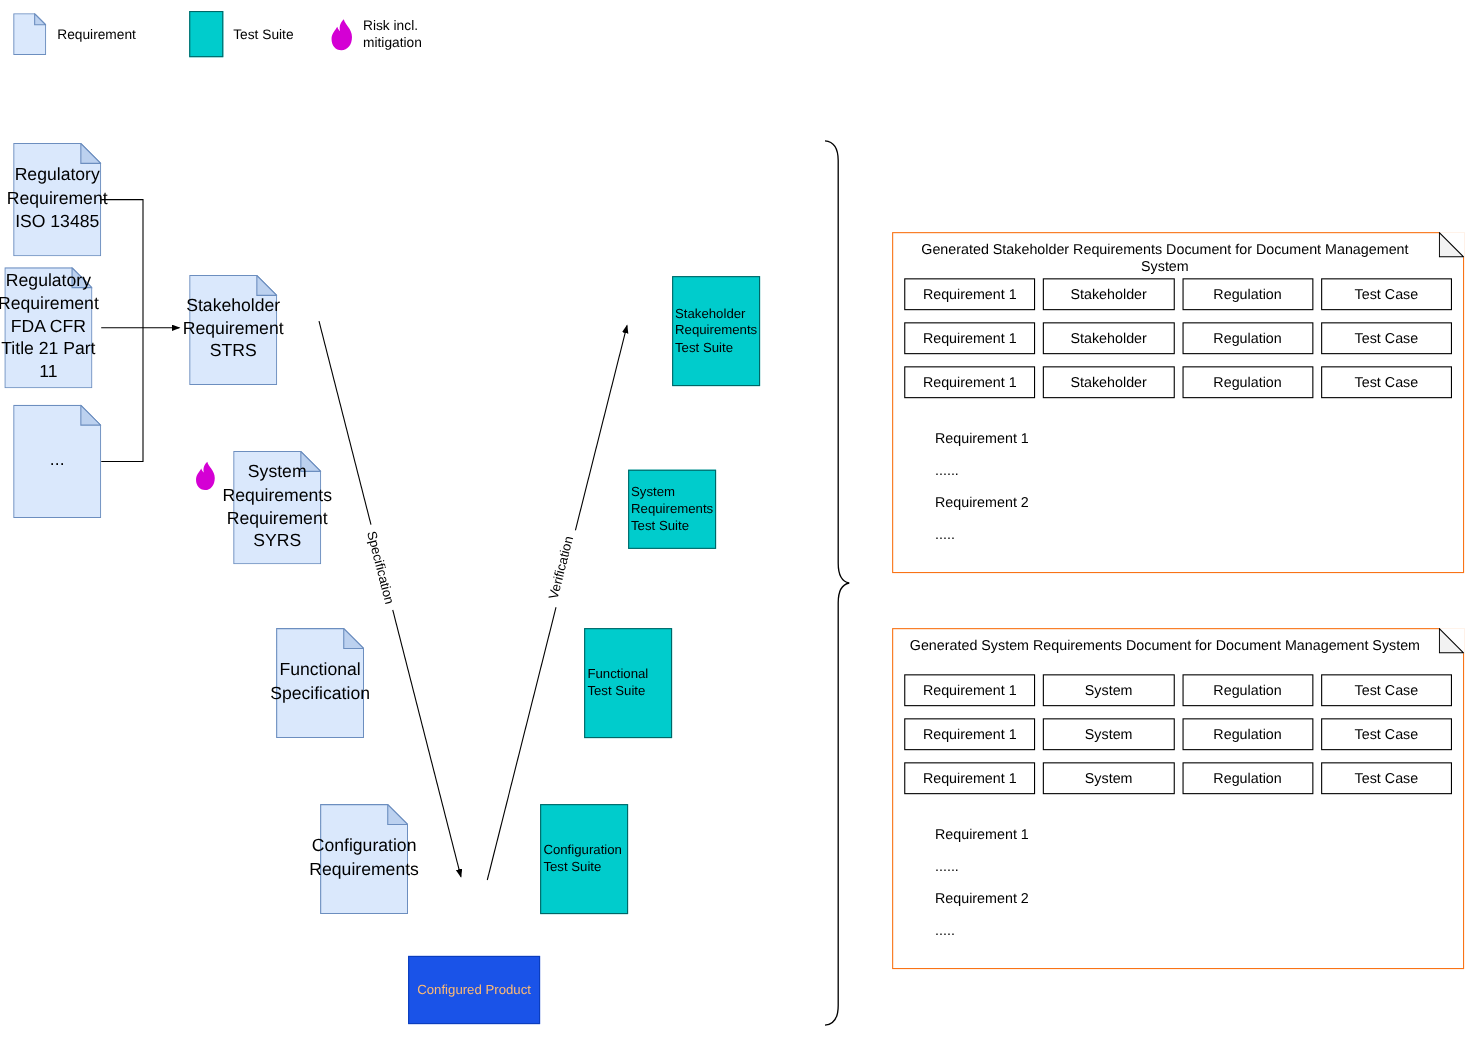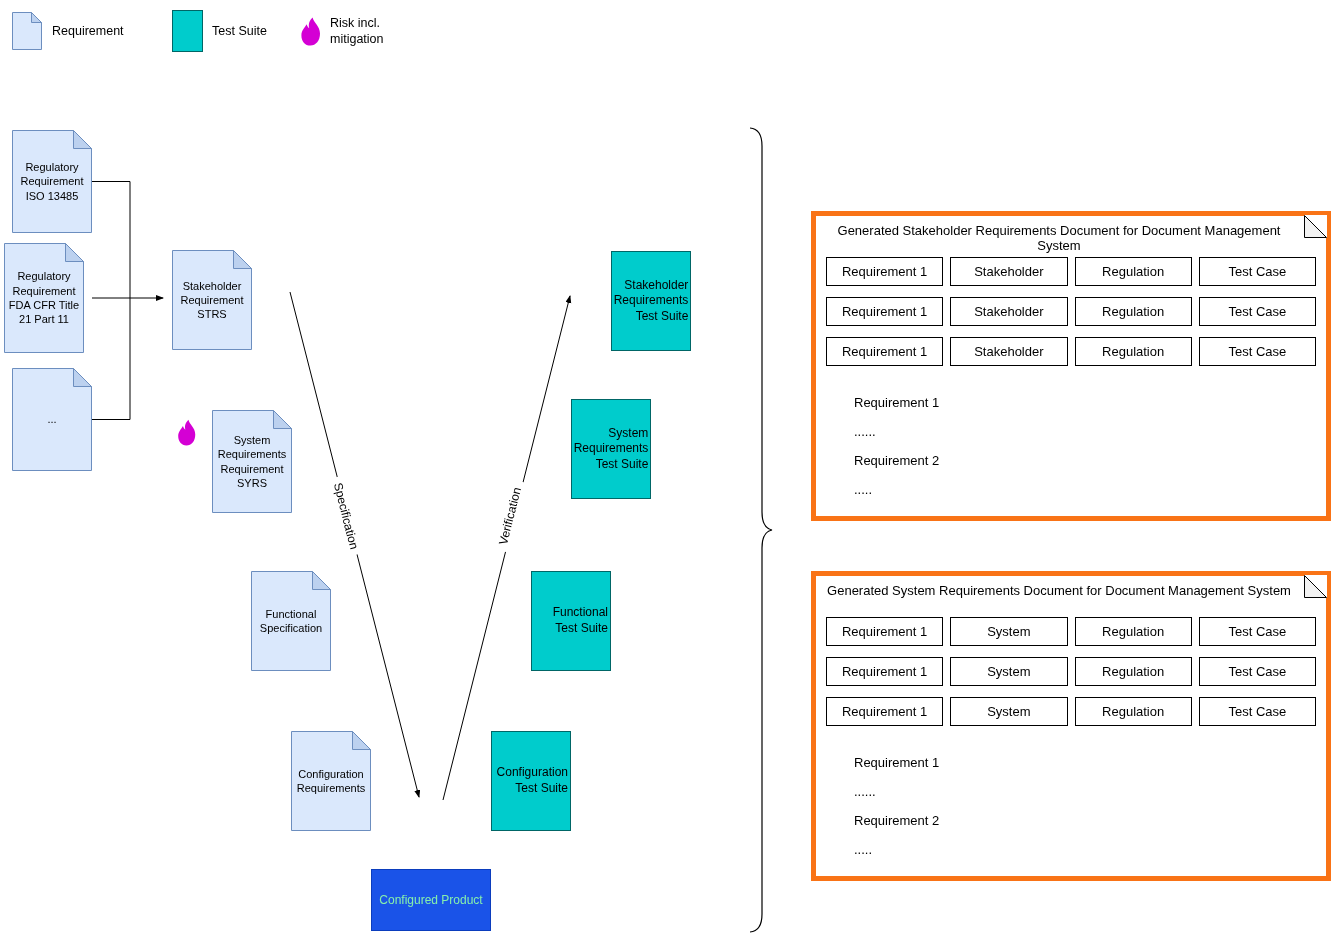--- a/index.html
+++ b/index.html
@@ -10,46 +10,46 @@
   }
   #canvas { position:absolute; inset:0; }
   #edges { position:absolute; left:0; top:0; pointer-events:none; }
 
   
   .doc { position:absolute; }
   .doc svg.doc-bg { position:absolute; left:0; top:0; }
   .doc .doc-label {
     position:absolute; inset:0; z-index:1;
     display:flex; align-items:center; justify-content:center;
-    text-align:center; font-size:11px; line-height:1.3; padding:12px 3px;
+    text-align:center; font-size:16px; line-height:1.3; padding:12px 3px;
   }
 
   
   .ts {
     position:absolute; background:var(--ts-fill); border:1px solid var(--ts-border);
     display:flex; align-items:center; justify-content:center;
-    text-align:right; font-size:12px; line-height:1.3; padding:2px;
+    text-align:left; font-size:12px; line-height:1.3; padding:2px;
   }
 
   .product {
     position:absolute; background:var(--product-fill); border:1px solid var(--product-border);
-    color:#86efac; display:flex; align-items:center; justify-content:center;
+    color:#fdba74; display:flex; align-items:center; justify-content:center;
     text-align:center; font-size:12px;
   }
 
   .legend-label { position:absolute; font-size:12.5px; line-height:1.25; }
   .flame { position:absolute; }
 
   .edge-label {
     position:absolute; background:#ffffff; font-size:12px; padding:0 2px;
     text-align:center; white-space:nowrap;
   }
 
   
-  .panel { position:absolute; border:5px solid #f97316; background:#fff; }
+  .panel { position:absolute; border:1px solid #f97316; background:#fff; }
   .panel-fold { position:absolute; top:-1px; right:-1px; }
   .panel-title {
     position:absolute; top:7px; left:10px; right:34px;
     text-align:center; font-size:13px;
   }
   .rows { position:absolute; top:41px; left:10px; right:10px; display:flex; flex-direction:column; gap:11px; }
   .row { display:flex; gap:7px; }
   .cell {
     flex:1; height:29px; border:1px solid #000; background:#fff;
     display:flex; align-items:center; justify-content:center; font-size:13px;
@@ -145,21 +145,21 @@
   </div>
   <div class="doc" style="left:291px;top:731px;width:80px;height:100px">
       <svg width="80" height="100" class="doc-bg">
         <path d="M0.5,0.5 L61.5,0.5 L79.5,18.5 L79.5,99.5 L0.5,99.5 Z" fill="#dae8fc" stroke="#6c8ebf"></path>
         <path d="M61.5,0.5 L61.5,18.5 L79.5,18.5 Z" fill="#bcd1ef" stroke="#6c8ebf"></path>
       </svg>
     <span class="doc-label">Configuration Requirements</span>
   </div>
 
   <div class="ts" style="left:611px;top:251px;width:80px;height:100px">Stakeholder Requirements Test Suite</div>
-  <div class="ts" style="left:571px;top:399px;width:80px;height:100px">System Requirements Test Suite</div>
+  <div class="ts" style="left:571px;top:427px;width:80px;height:72px">System Requirements Test Suite</div>
   <div class="ts" style="left:531px;top:571px;width:80px;height:100px">Functional Test Suite</div>
   <div class="ts" style="left:491px;top:731px;width:80px;height:100px">Configuration Test Suite</div>
 
   <div class="product" style="left:371px;top:869px;width:120px;height:62px">Configured Product</div>
 
   <div class="edge-label" style="left:306px;top:509px;width:80px;transform:rotate(75.6deg)">Specification</div>
   <div class="edge-label" style="left:474px;top:509px;width:72px;transform:rotate(-75.8deg)">Verification</div>
 
   <div class="panel" style="left:811px;top:211px;width:520px;height:310px">
     <svg class="panel-fold" width="23" height="23">

